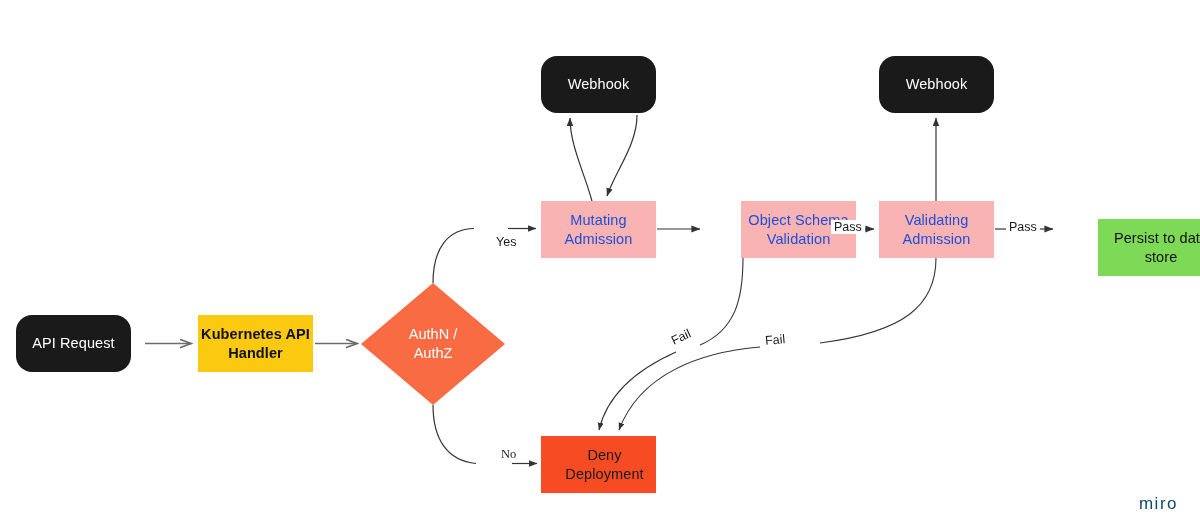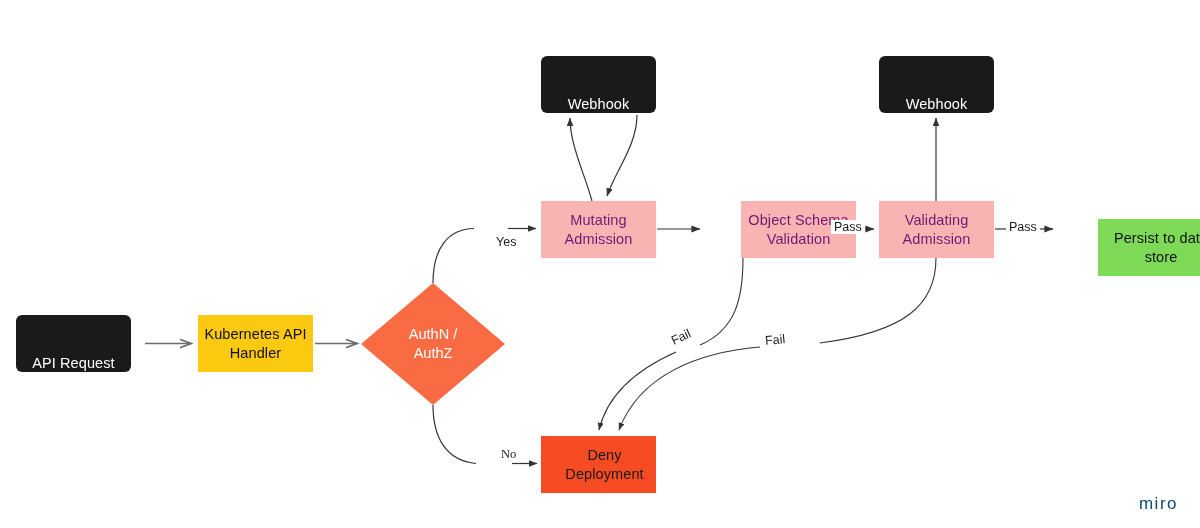--- a/index.html
+++ b/index.html
@@ -25,30 +25,29 @@
     justify-content: center;
     text-align: center;
     line-height: 1.25;
     font-size: 14.5px;
     letter-spacing: 0.1px;
     white-space: pre-line;
   }
   .node.terminal {
     background: #1a1a1a;
     color: #ffffff;
-    border-radius: 6px;
-    align-items: flex-end;
+    border-radius: 16px;
   }
   .node.process-yellow {
     background: #FBC910;
     color: #111111;
   }
   .node.process-pink {
     background: #F9B3B3;
-    color: #701a75;
+    color: #1d4ed8;
   }
   .node.process-green {
     background: #7ED košice;
   }
   .node.process-green {
     background: #7ED957;
     color: #111111;
   }
   .node.process-red {
     background: #F64B23;
@@ -166,21 +165,21 @@
     <g>
       <path d="M936,258 C936,305 905,332 820,343" fill="none" stroke="#333333" stroke-width="1.1"></path>
       <path d="M760,347 C700,352 640,374 619,430" fill="none" stroke="#333333" stroke-width="1.1" marker-end="url(#arrow-dark-sm)"></path>
     </g>
   </svg>
 
   <div class="node terminal" style="left:16px; top:315px; width:115px; height:57px;">
     <span>API Request</span>
   </div>
 
-  <div class="node process-yellow" style="left:198px; top:315px; width:115px; height:57px;">
+  <div class="node process-yellow" style="left:198px; top:315px; width:115px; height:57px;font-weight:bold;">
     <span>Kubernetes API
 Handler</span>
   </div>
 
   <div class="diamond" style="left:361px; top:283px; width:144px; height:122px;">
     <span>AuthN /
 AuthZ</span>
   </div>
 
   <div class="node terminal" style="left:541px; top:56px; width:115px; height:57px;">

